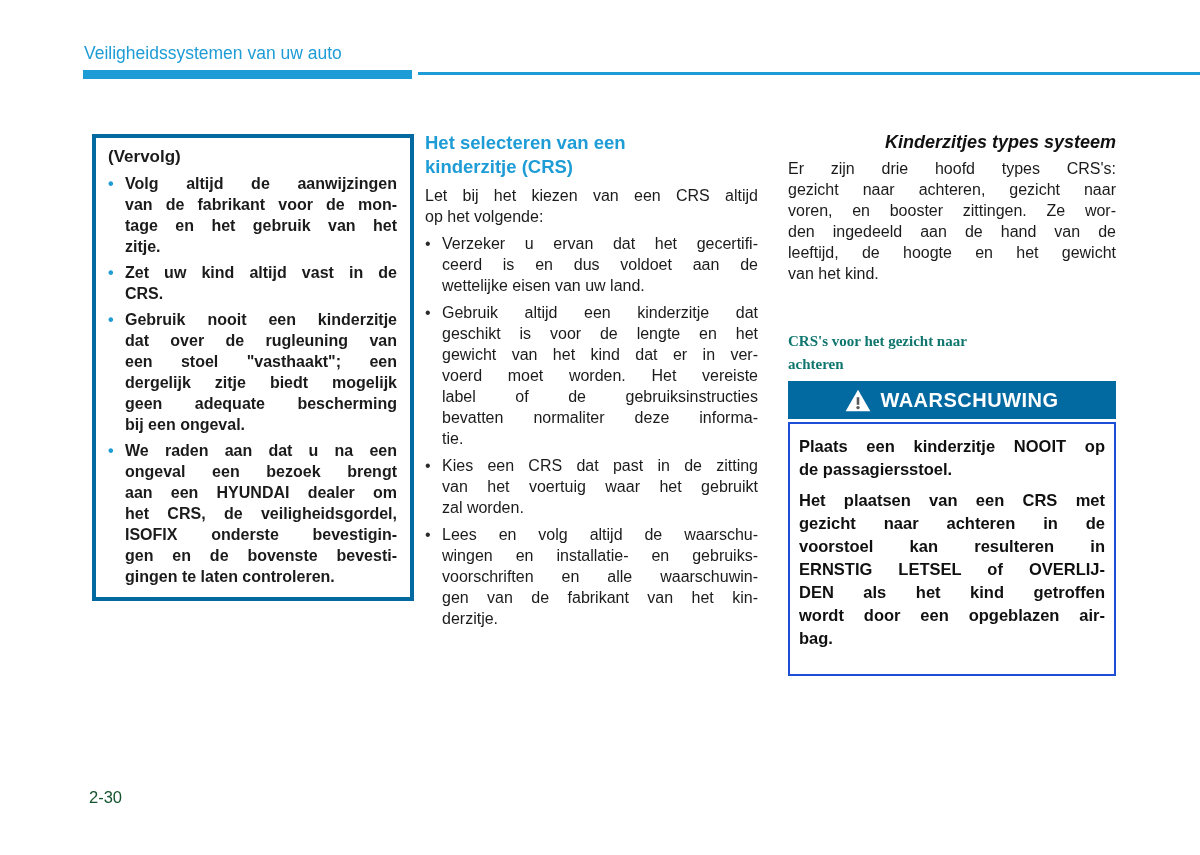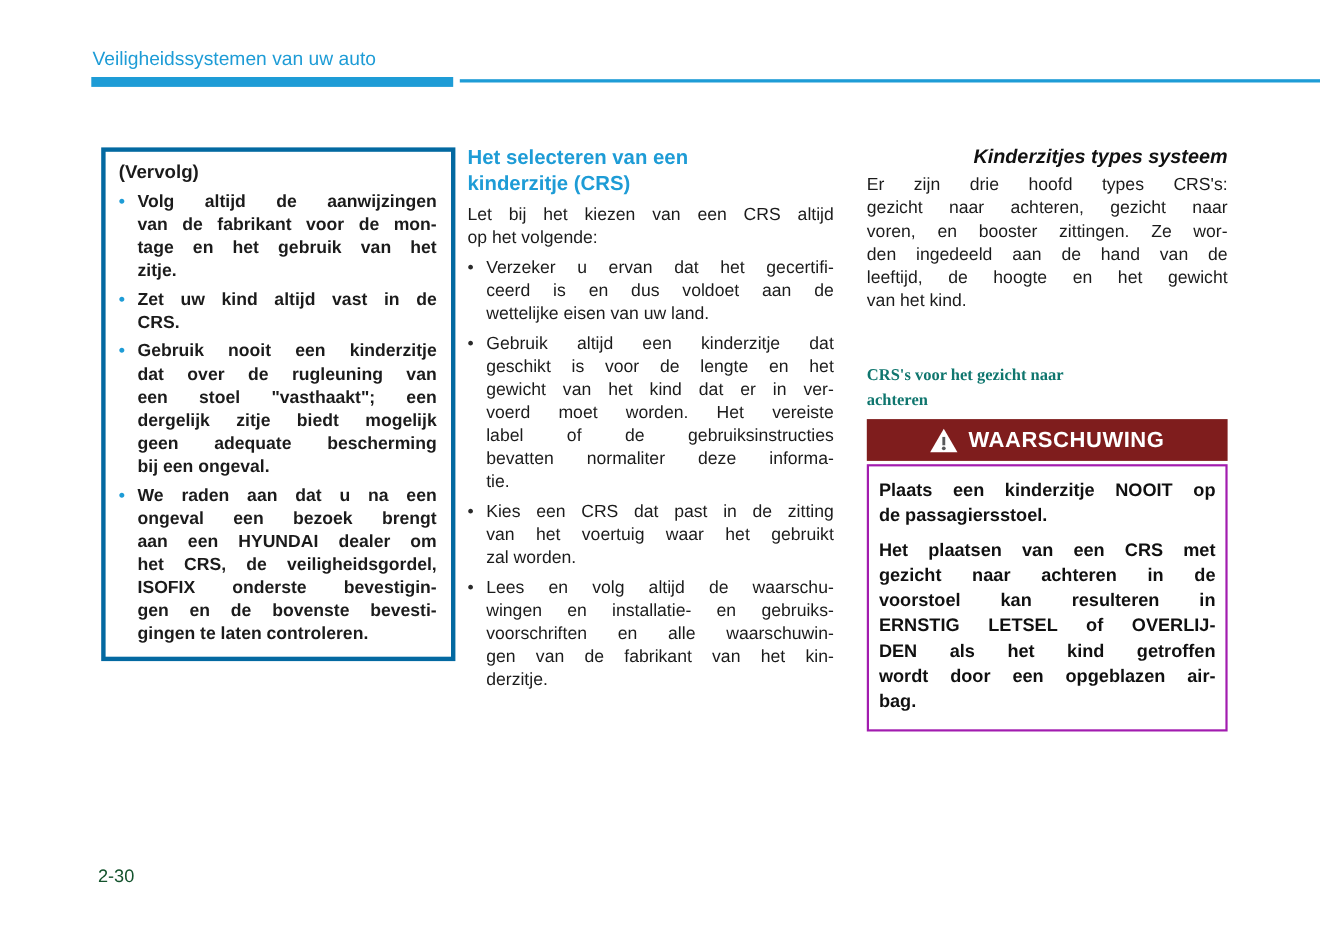--- a/index.html
+++ b/index.html
@@ -40,26 +40,26 @@
   .right-col{position:absolute;left:788px;top:131px;width:328px;font-size:16px;line-height:21px;}
   .r-heading{font-weight:bold;font-style:italic;font-size:18px;line-height:22px;color:#111;text-align:right;}
   .r-para{margin-top:5px;}
   .r-sub{
     margin-top:46px;font-family:"Liberation Serif",serif;font-weight:bold;
     font-size:15px;line-height:23px;color:#0f766e;
   }
   
   .warning{margin-top:5px;}
   .warning-header{
-    background:#7f1d1d;height:38px;display:flex;align-items:center;justify-content:center;
+    background:#0369a1;height:38px;display:flex;align-items:center;justify-content:center;
     gap:9px;color:#fff;font-weight:bold;font-size:20px;letter-spacing:0.5px;
   }
   .warn-icon{display:block;}
   .warning-body{
-    border:2px solid #a21caf;margin-top:3px;padding:11px 9px 13px 9px;
+    border:2px solid #1d4ed8;margin-top:3px;padding:11px 9px 24px 9px;
     font-weight:bold;font-size:16.5px;line-height:23px;color:#101010;
   }
   .warning-body .wp + .wp{margin-top:8px;}
   
   .page-num{position:absolute;left:89px;top:788px;font-size:16.5px;color:#14532d;}
 </style>
 </head>
 <body>
 
 <div class="page">

